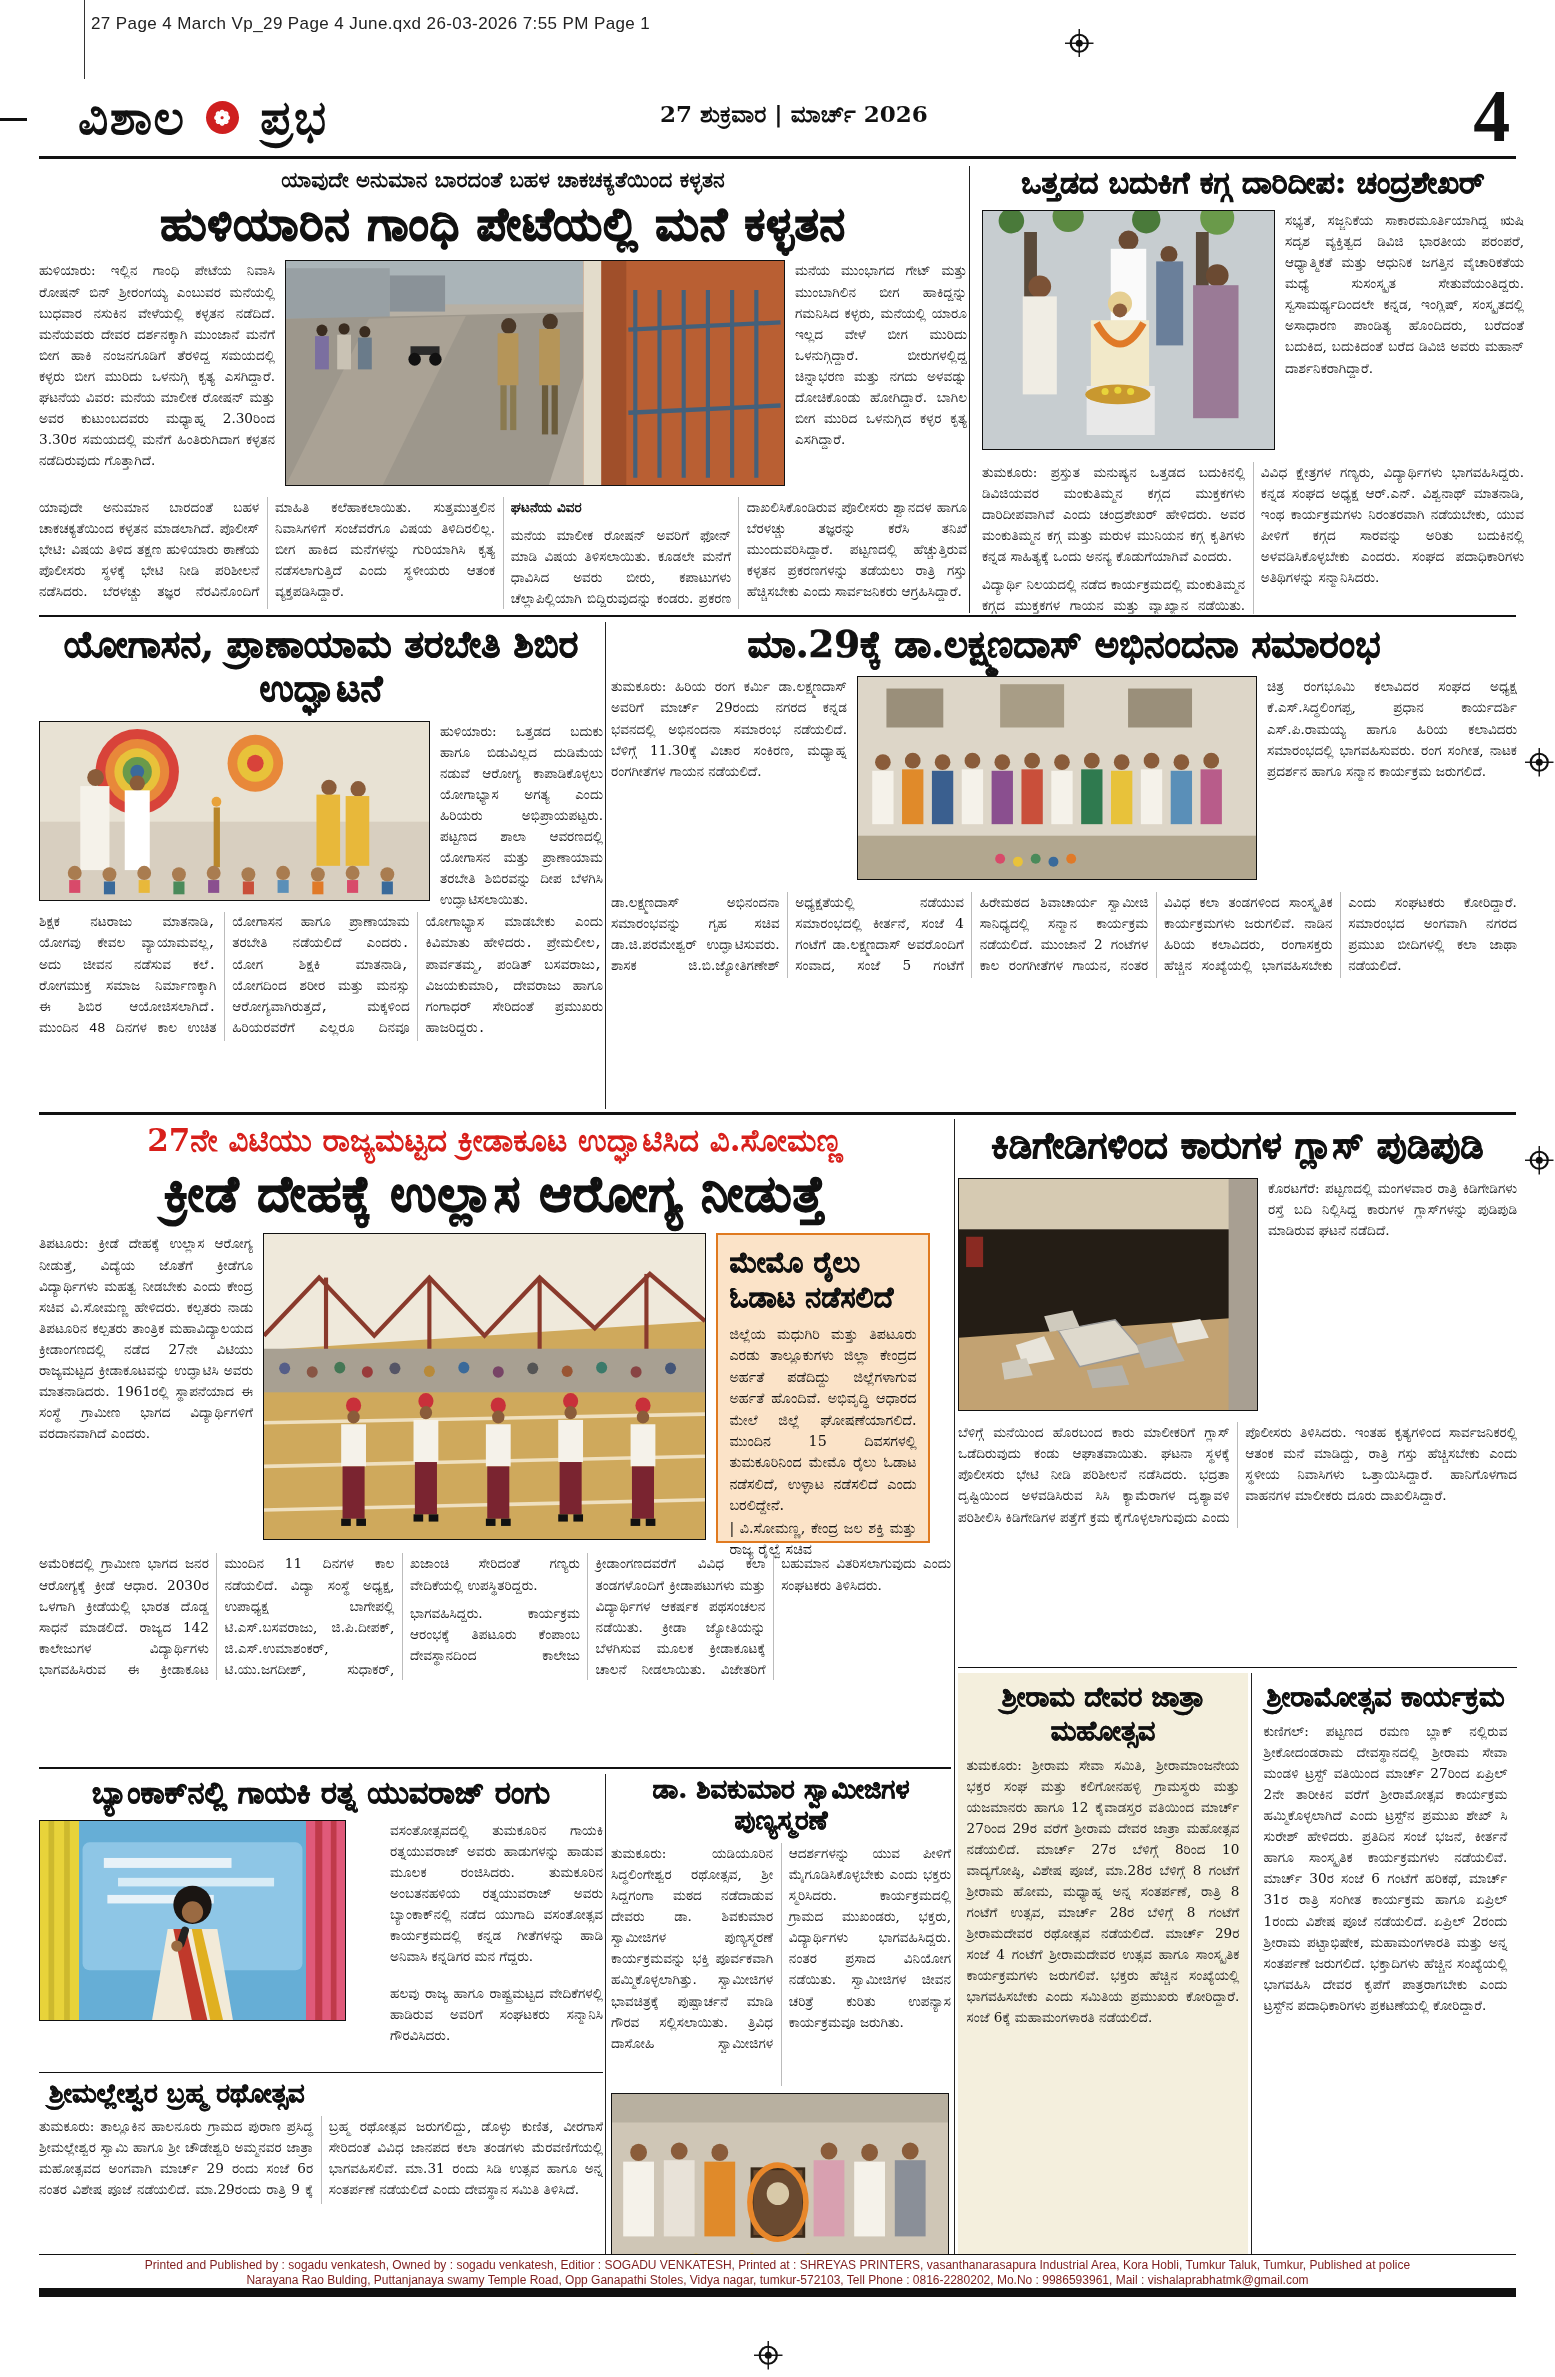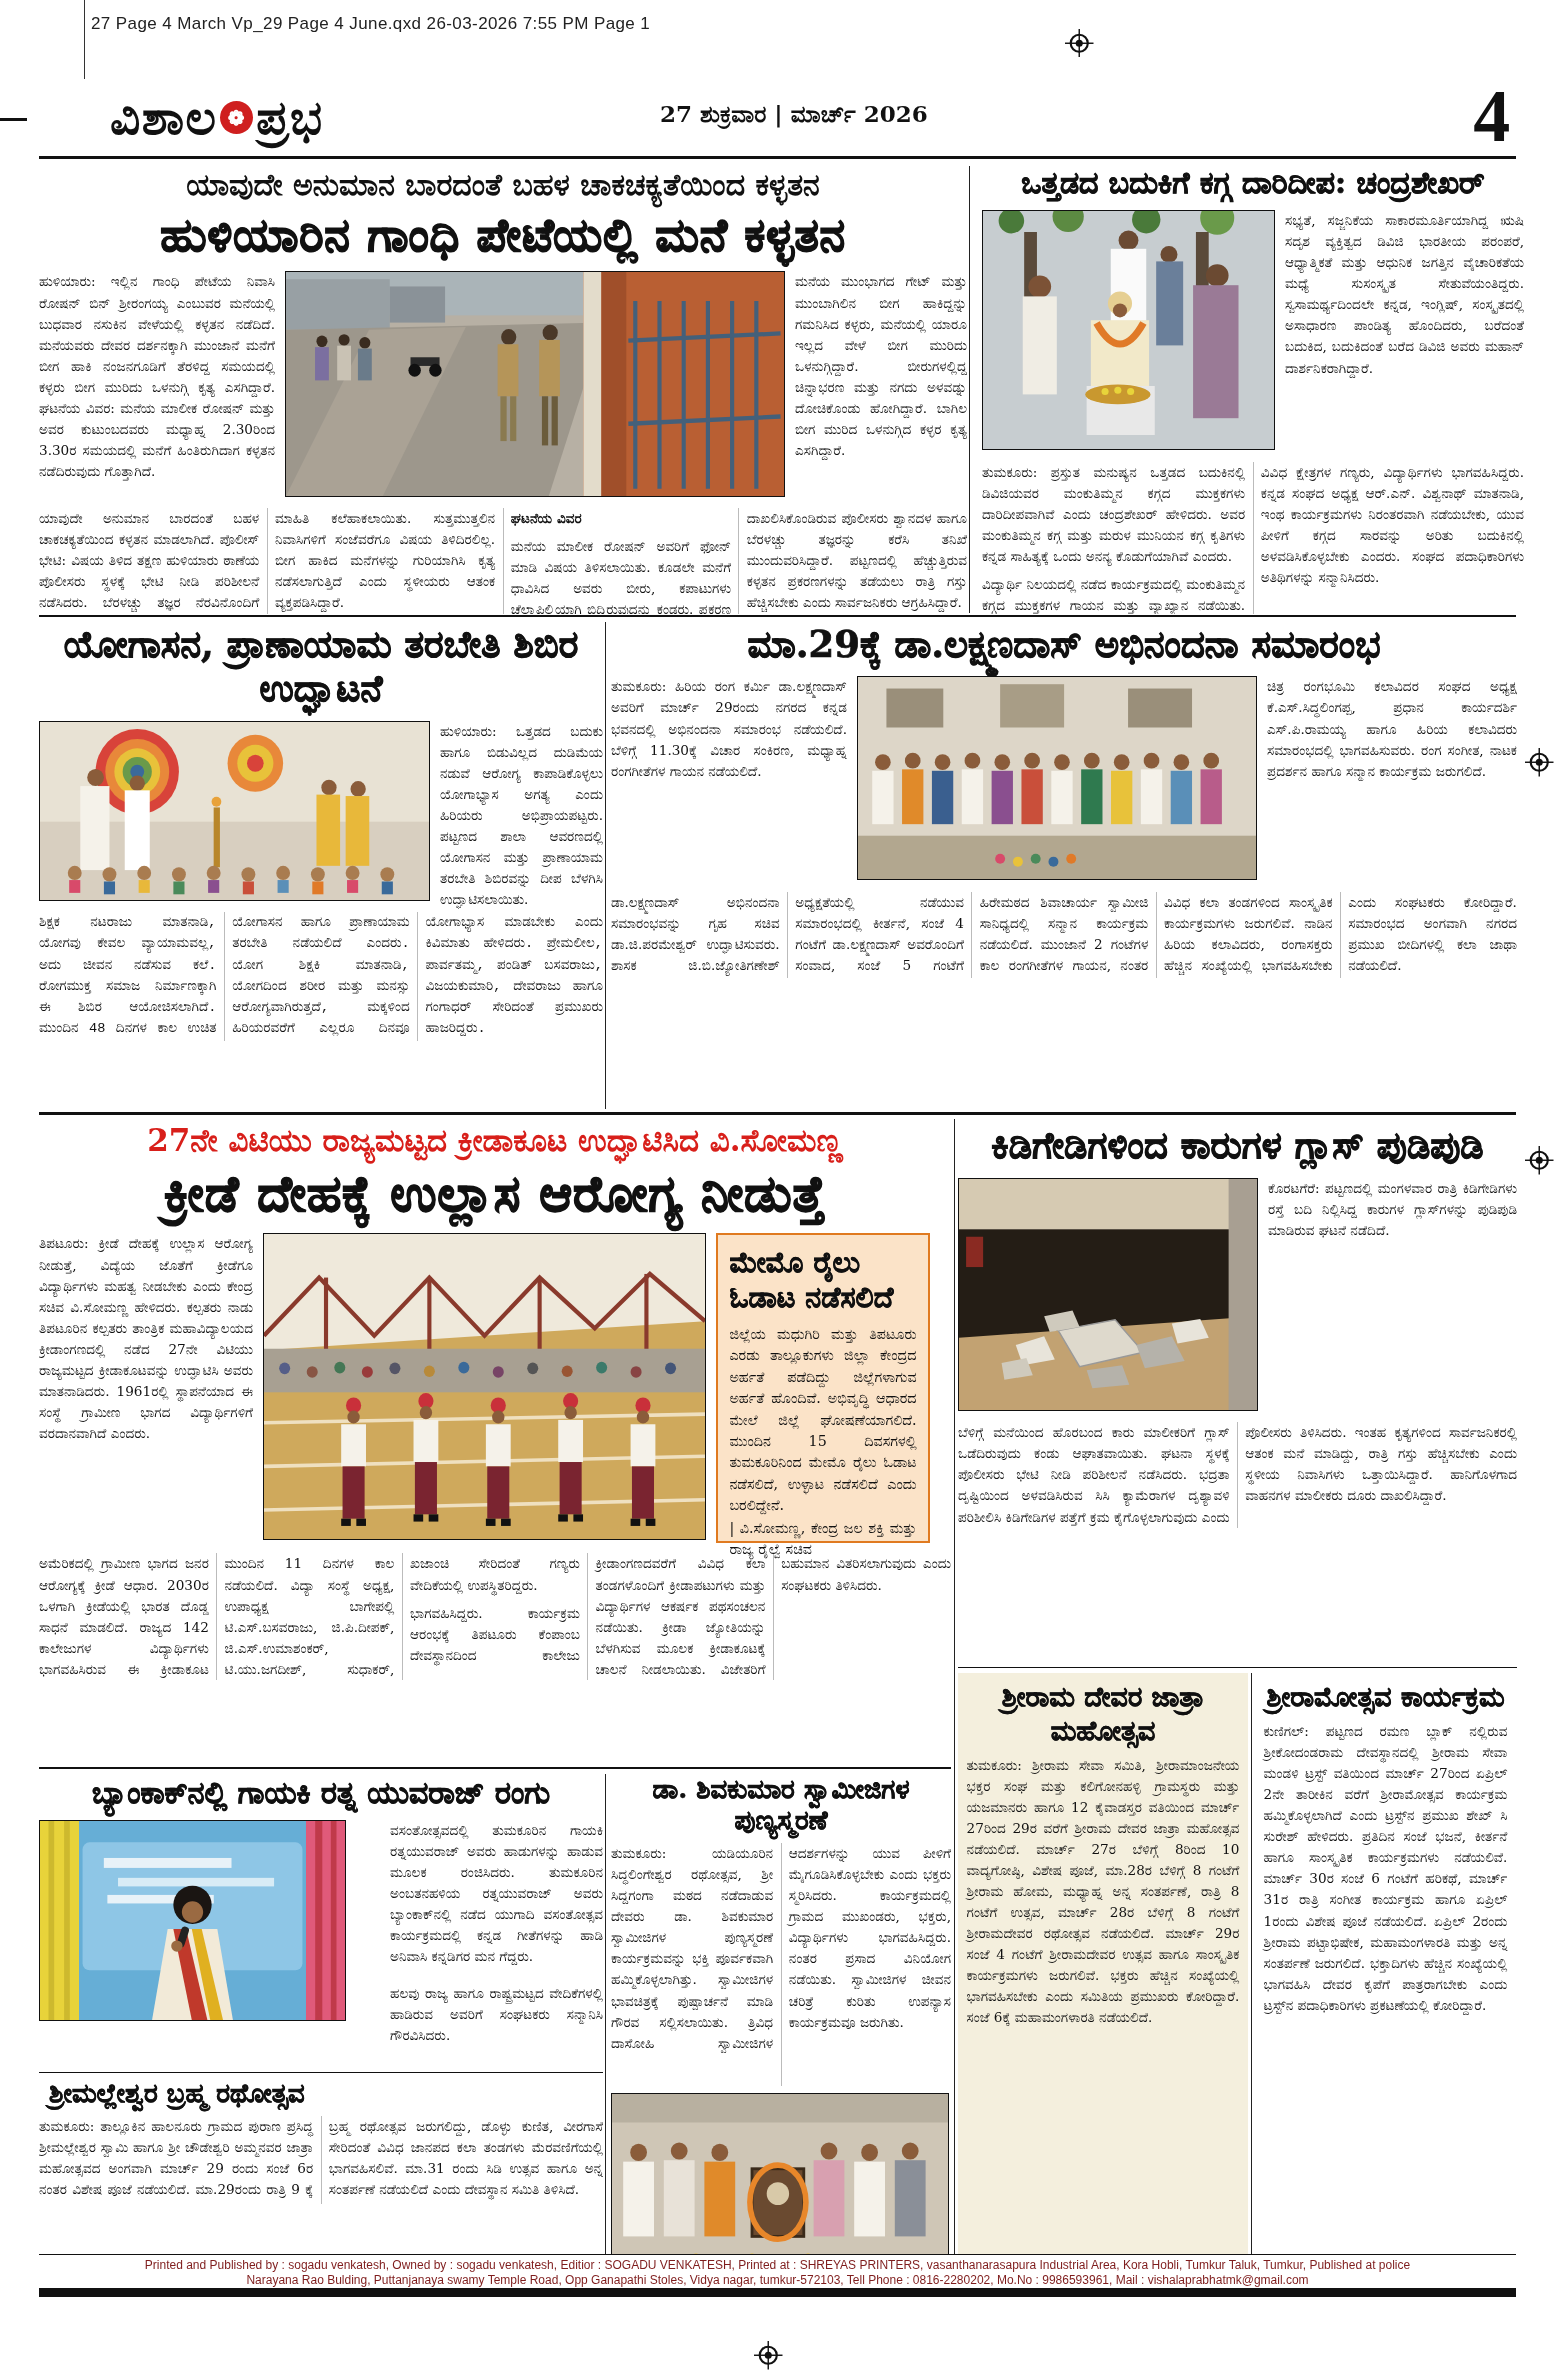--- a/index.html
+++ b/index.html
@@ -15,21 +15,21 @@
   .prepress-tick { position:absolute; top:0; left:84px; width:1.4px; height:79px; background:#333; }
   .cropdash { position:absolute; left:0; top:118px; width:27px; height:2.9px; background:#111; }
   .regmark { position:absolute; width:28.5px; height:28.5px; }
   .rm-top { left:1065px; top:28.5px; }
   .rm-r1 { left:1525px; top:748px; }
   .rm-r2 { left:1525px; top:1146px; }
   .rm-b  { left:754px; top:2341px; }
   
   .masthead { position:absolute; left:39px; top:84px; width:1477px; height:71px; }
   .brand { position:absolute; left:39px; top:5.7px; font-size:47px; font-weight:bold; letter-spacing:1.4px;
-    display:flex; align-items:center; gap:3px;margin-left:32px; }
+    display:flex; align-items:center; gap:21px; }
   .emblem { display:inline-flex; width:33px; height:33px; border-radius:50%; background:#cf1f1f;
     color:#fff; font-size:20px; align-items:center; justify-content:center; }
   .dateline { position:absolute; left:621px; top:15.7px; font-size:23px; font-weight:bold; }
   .pageno { position:absolute; right:5.7px; top:-10px; font-size:74px; font-weight:bold;
     font-family:"Liberation Serif",serif; }
   
   .hrule { position:absolute; background:#111; }
   .hr-mast { left:39px; top:156px; width:1477px; height:2.9px; }
   .hr1 { left:39px; top:615px; width:1477px; height:2.1px; }
   .hr2 { left:39px; top:1112px; width:1477px; height:2.9px; }
@@ -38,21 +38,21 @@
   .hr5 { left:39px; top:2072px; width:564px; height:1.4px; }
   .hr6 { left:39px; top:2254px; width:1477px; height:1.4px; }
   .hr-foot { left:39px; top:2288px; width:1477px; height:8.6px; }
   .vdiv { position:absolute; width:1.4px; background:#222; }
   .vd1 { left:969px; top:166px; height:447px; }
   .vd2 { left:605px; top:622px; height:487px; }
   .vd3 { left:954px; top:1119px; height:1135px; }
   .vd4 { left:605px; top:1774px; height:480px; }
   .vd5 { left:1251px; top:1673px; height:581px; }
   
-  .kicker { text-align:center; font-weight:bold; font-size:30px; padding:2.9px 0 5.7px; }
+  .kicker { text-align:center; font-weight:bold; font-size:21px; padding:2.9px 0 5.7px; }
   .kicker-red { color:#d81f1a; font-size:31px; }
   .hl-xl { font-size:46px; font-weight:bold; text-align:center; line-height:1.15;
     letter-spacing:0.7px; -webkit-text-stroke:1.1px #111; }
   .hl-lg { font-size:37px; font-weight:bold; text-align:center; line-height:1.2; -webkit-text-stroke:0.7px #111; }
   .hl-md { font-size:30px; font-weight:bold; text-align:center; line-height:1.25; -webkit-text-stroke:0.6px #111; }
   .hl-sm { font-size:26px; font-weight:bold; text-align:center; -webkit-text-stroke:0.4px #111; }
   .bodytext, .cols p { font-size:13.6px; line-height:1.55; text-align:justify; }
   .cols p { margin-bottom:7.1px; }
   .subhead { font-weight:bold; text-align:center; font-size:15px; }
   .cols { column-gap:15.7px; column-rule:0.7px solid #bbb; }

